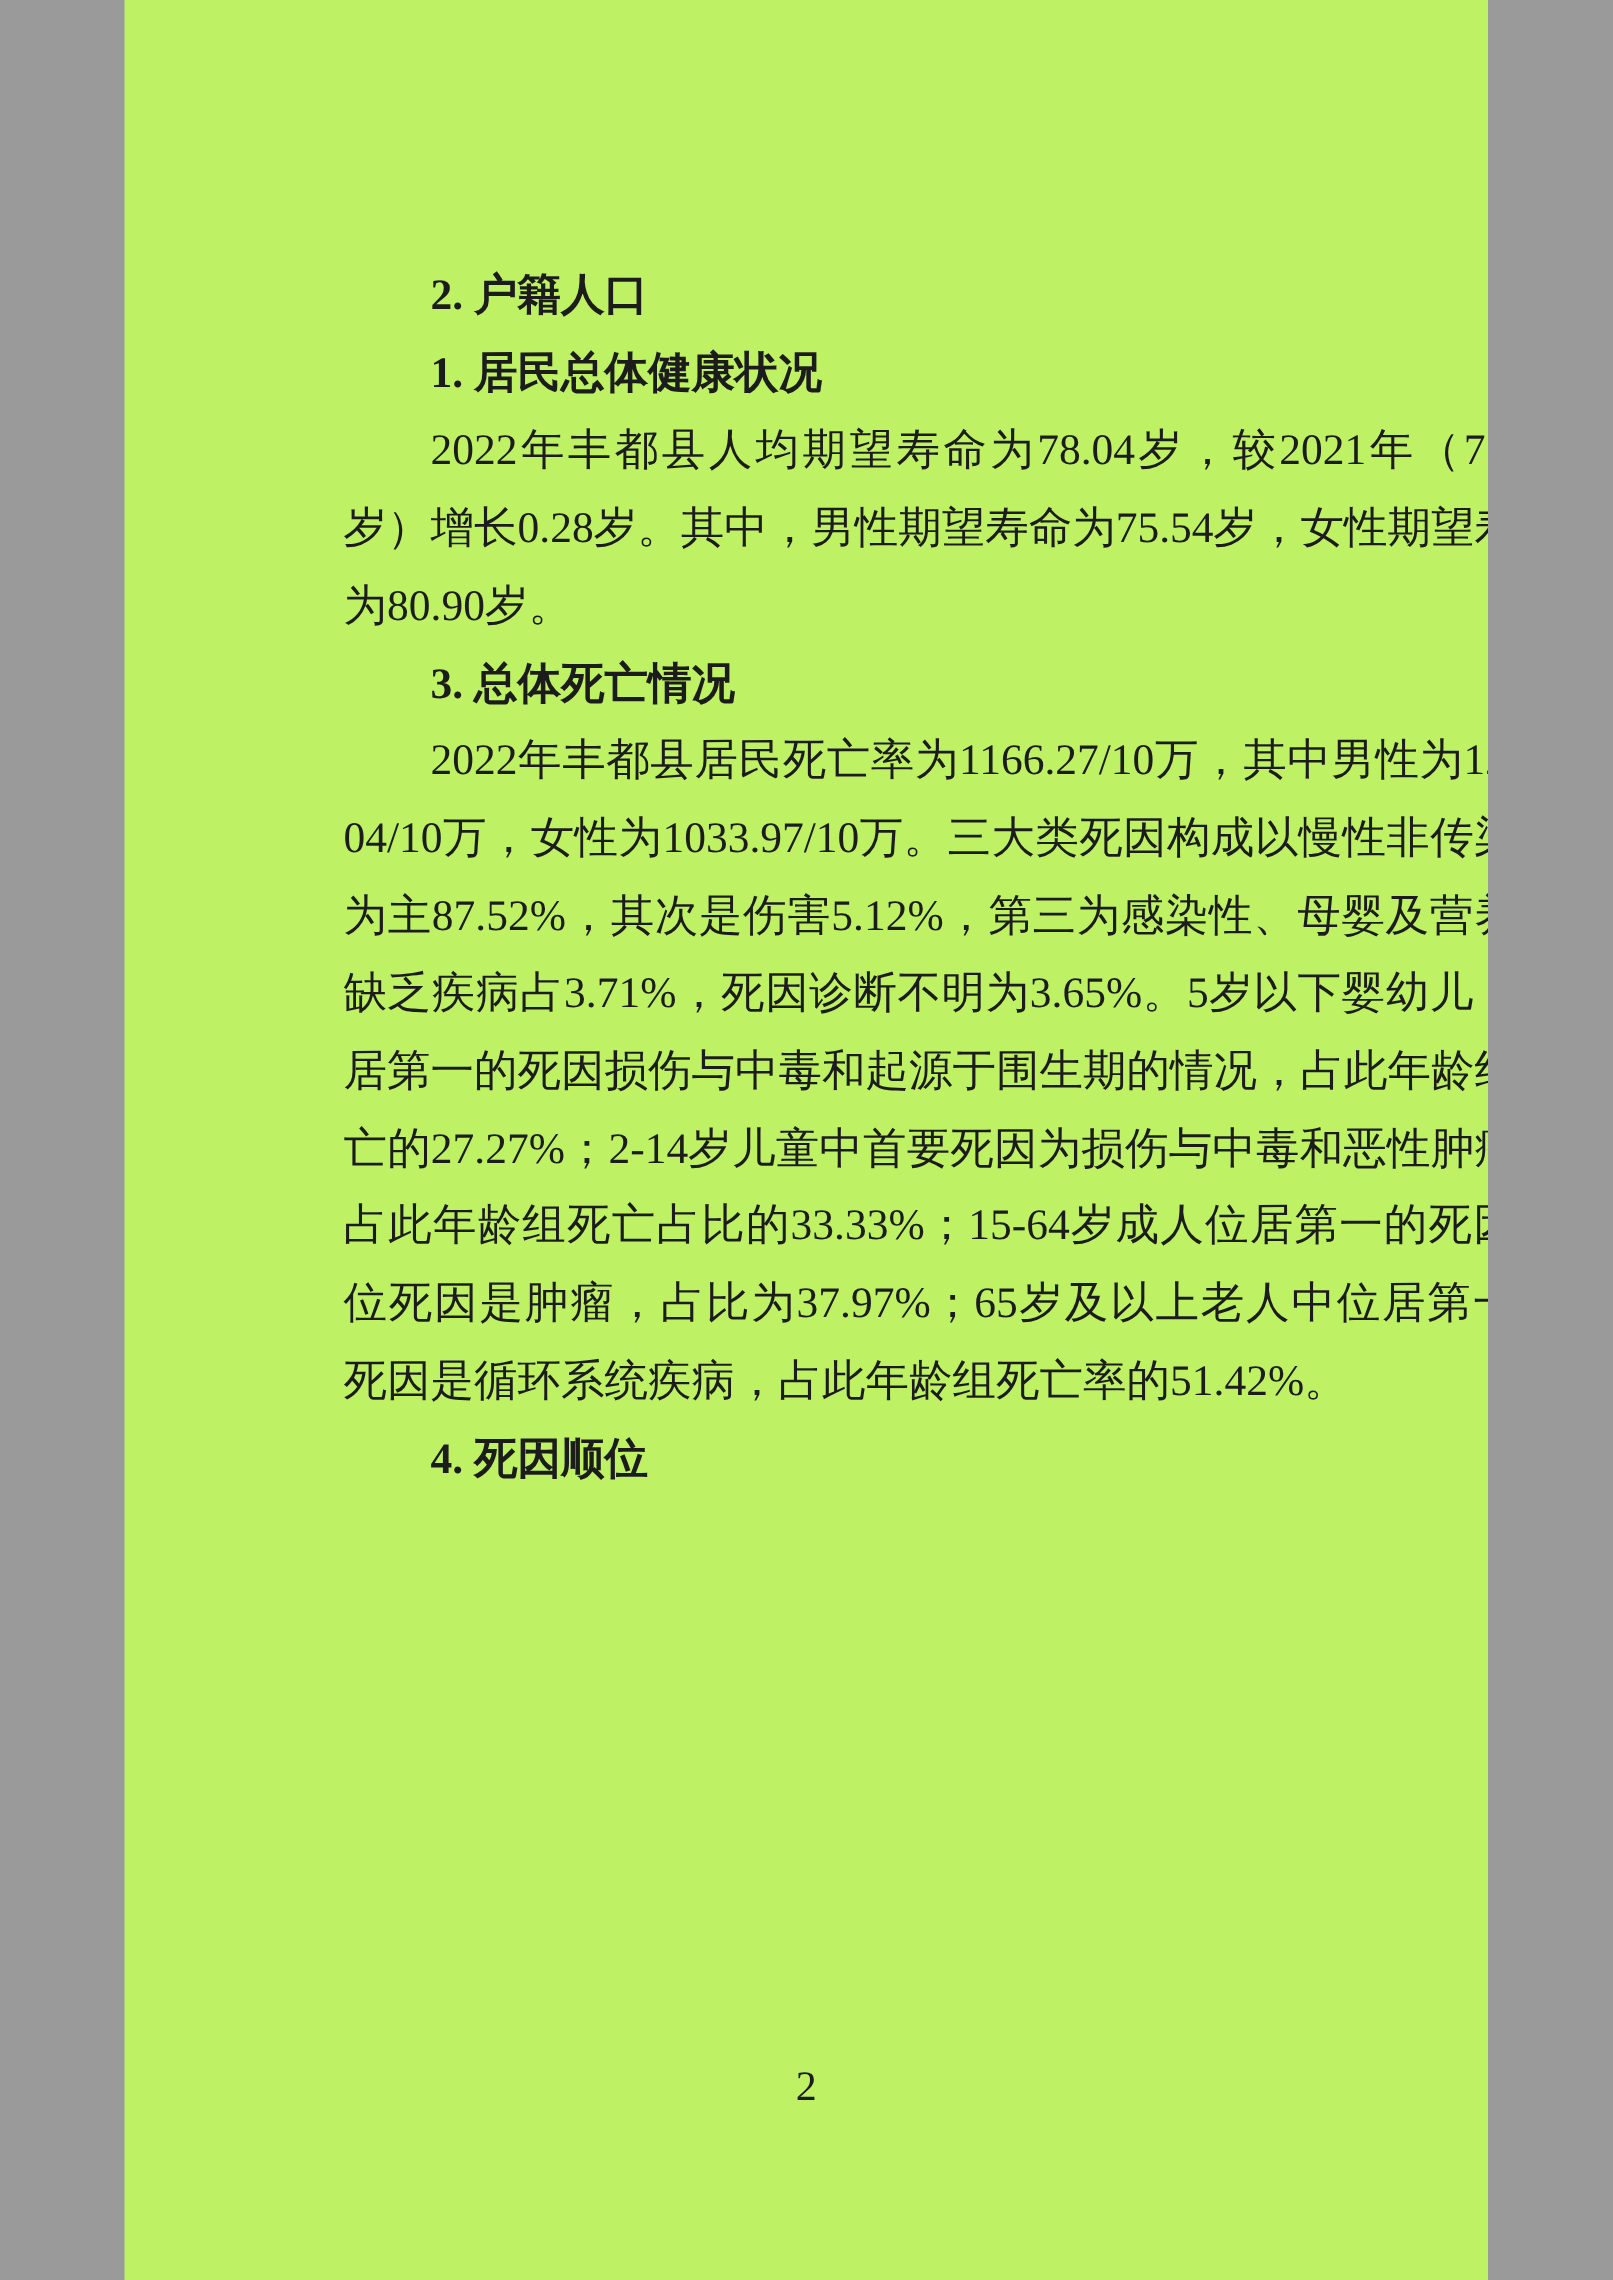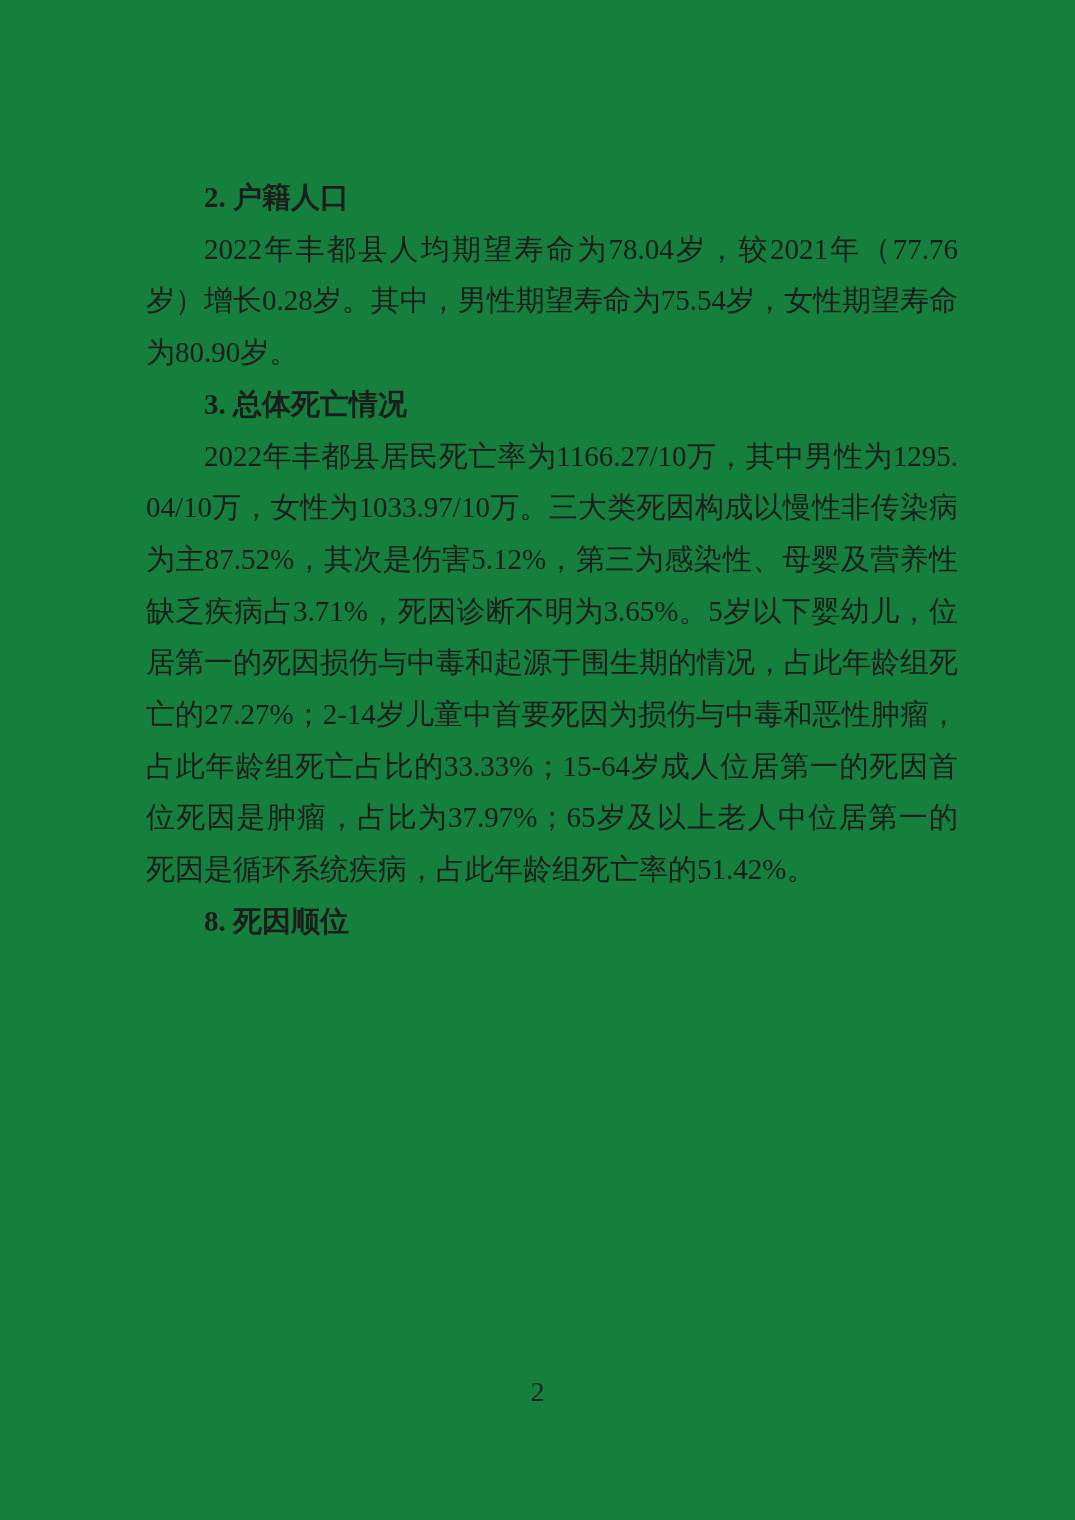--- a/index.html
+++ b/index.html
@@ -2,24 +2,24 @@
 <html><head>
 <meta charset="utf-8">
 <style>
   html, body {
     margin: 0;
     padding: 0;
     background: #9a9a9a;
   }
   .page {
     position: relative;
-    width: 1075px;
+    width: 909px;
     height: 1520px;
     margin: 0 auto;
-    background: #15803d;
+    background: #bef264;
     overflow: hidden;
     font-family: "Liberation Serif", "DejaVu Serif", serif;
     color: #1c1c1c;
   }
   .content {
     position: absolute;
     left: 146px;
     top: 172px;
     width: 812px;
     font-size: 29px;
@@ -46,19 +46,20 @@
     line-height: 40px;
     color: #1c1c1c;
   }
 </style>
 </head>
 <body>
 
 <div class="page">
   <div class="content">
       <p class="heading">2. 户籍人口</p>
+      <p class="heading">1. 居民总体健康状况</p>
       <p class="para">2022年丰都县人均期望寿命为78.04岁，较2021年（77.76岁）增长0.28岁。其中，男性期望寿命为75.54岁，女性期望寿命为80.90岁。</p>
       <p class="heading">3. 总体死亡情况</p>
       <p class="para">2022年丰都县居民死亡率为1166.27/10万，其中男性为1295.04/10万，女性为1033.97/10万。三大类死因构成以慢性非传染病为主87.52%，其次是伤害5.12%，第三为感染性、母婴及营养性缺乏疾病占3.71%，死因诊断不明为3.65%。5岁以下婴幼儿，位居第一的死因损伤与中毒和起源于围生期的情况，占此年龄组死亡的27.27%；2-14岁儿童中首要死因为损伤与中毒和恶性肿瘤，占此年龄组死亡占比的33.33%；15-64岁成人位居第一的死因首位死因是肿瘤，占比为37.97%；65岁及以上老人中位居第一的死因是循环系统疾病，占此年龄组死亡率的51.42%。</p>
-      <p class="heading">8. 死因顺位</p>
+      <p class="heading">4. 死因顺位</p>
     </div>
   <div class="page-number">2</div>
 </div>
 
 </body></html>

